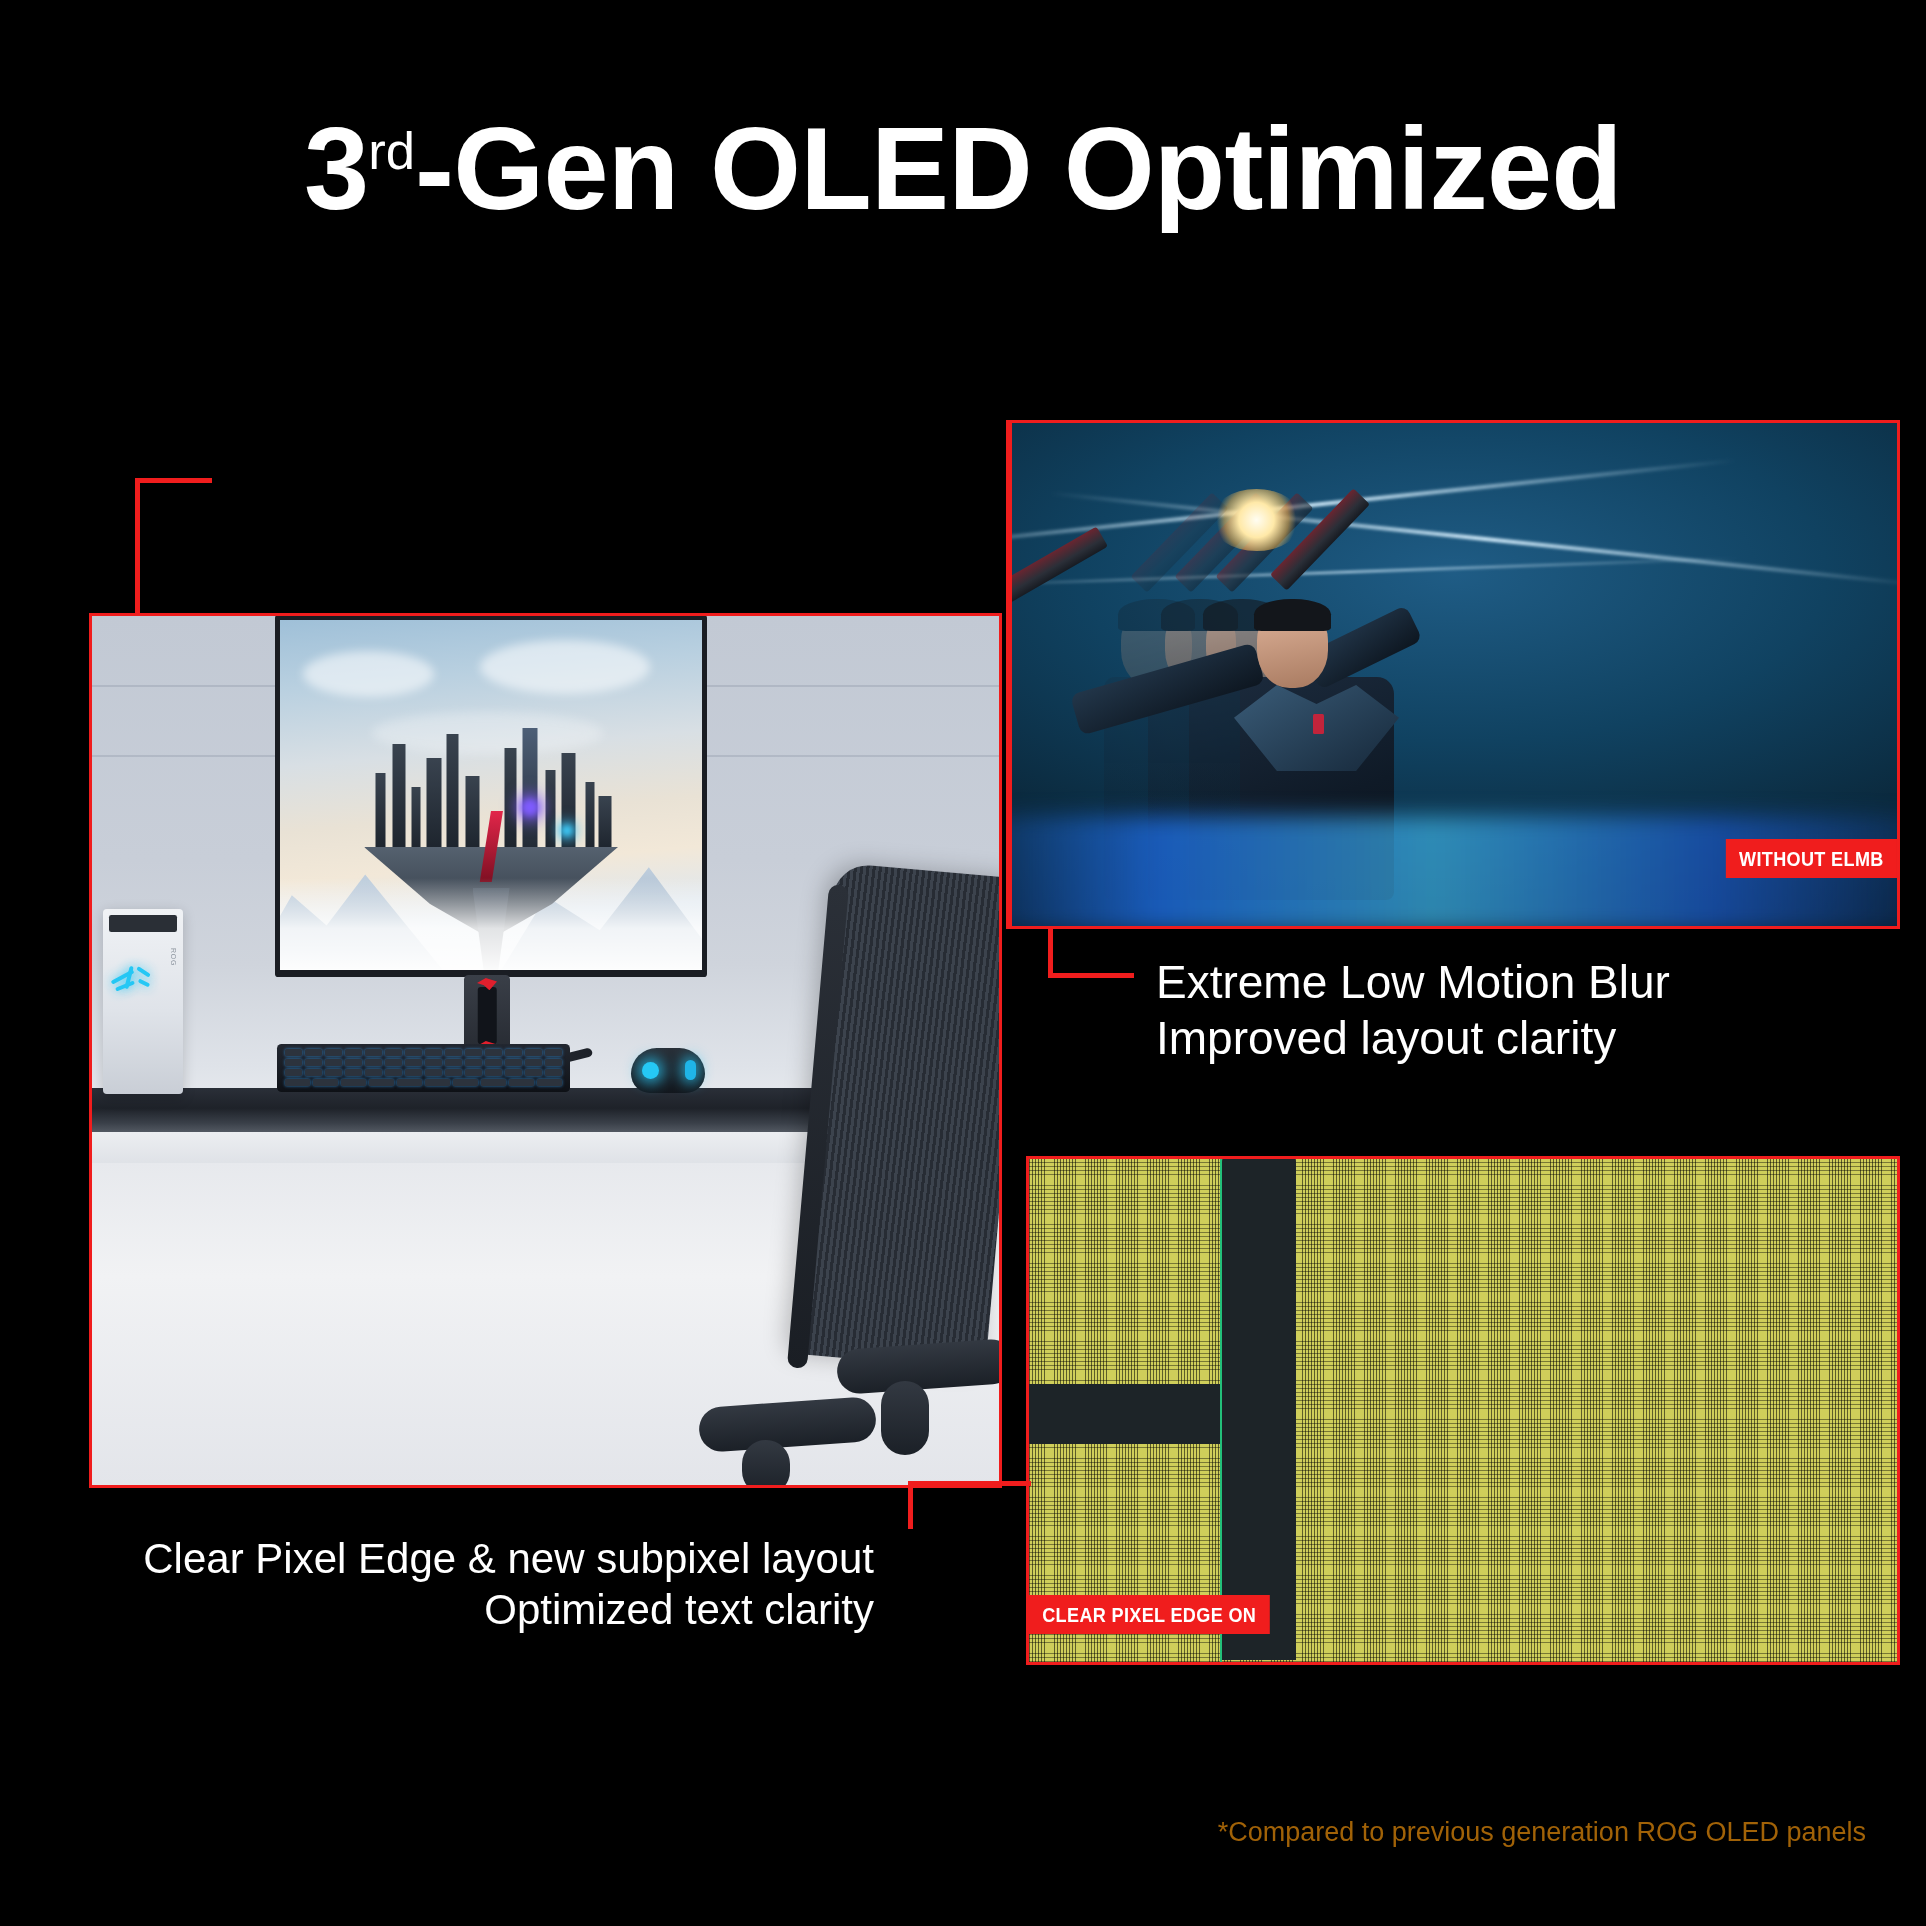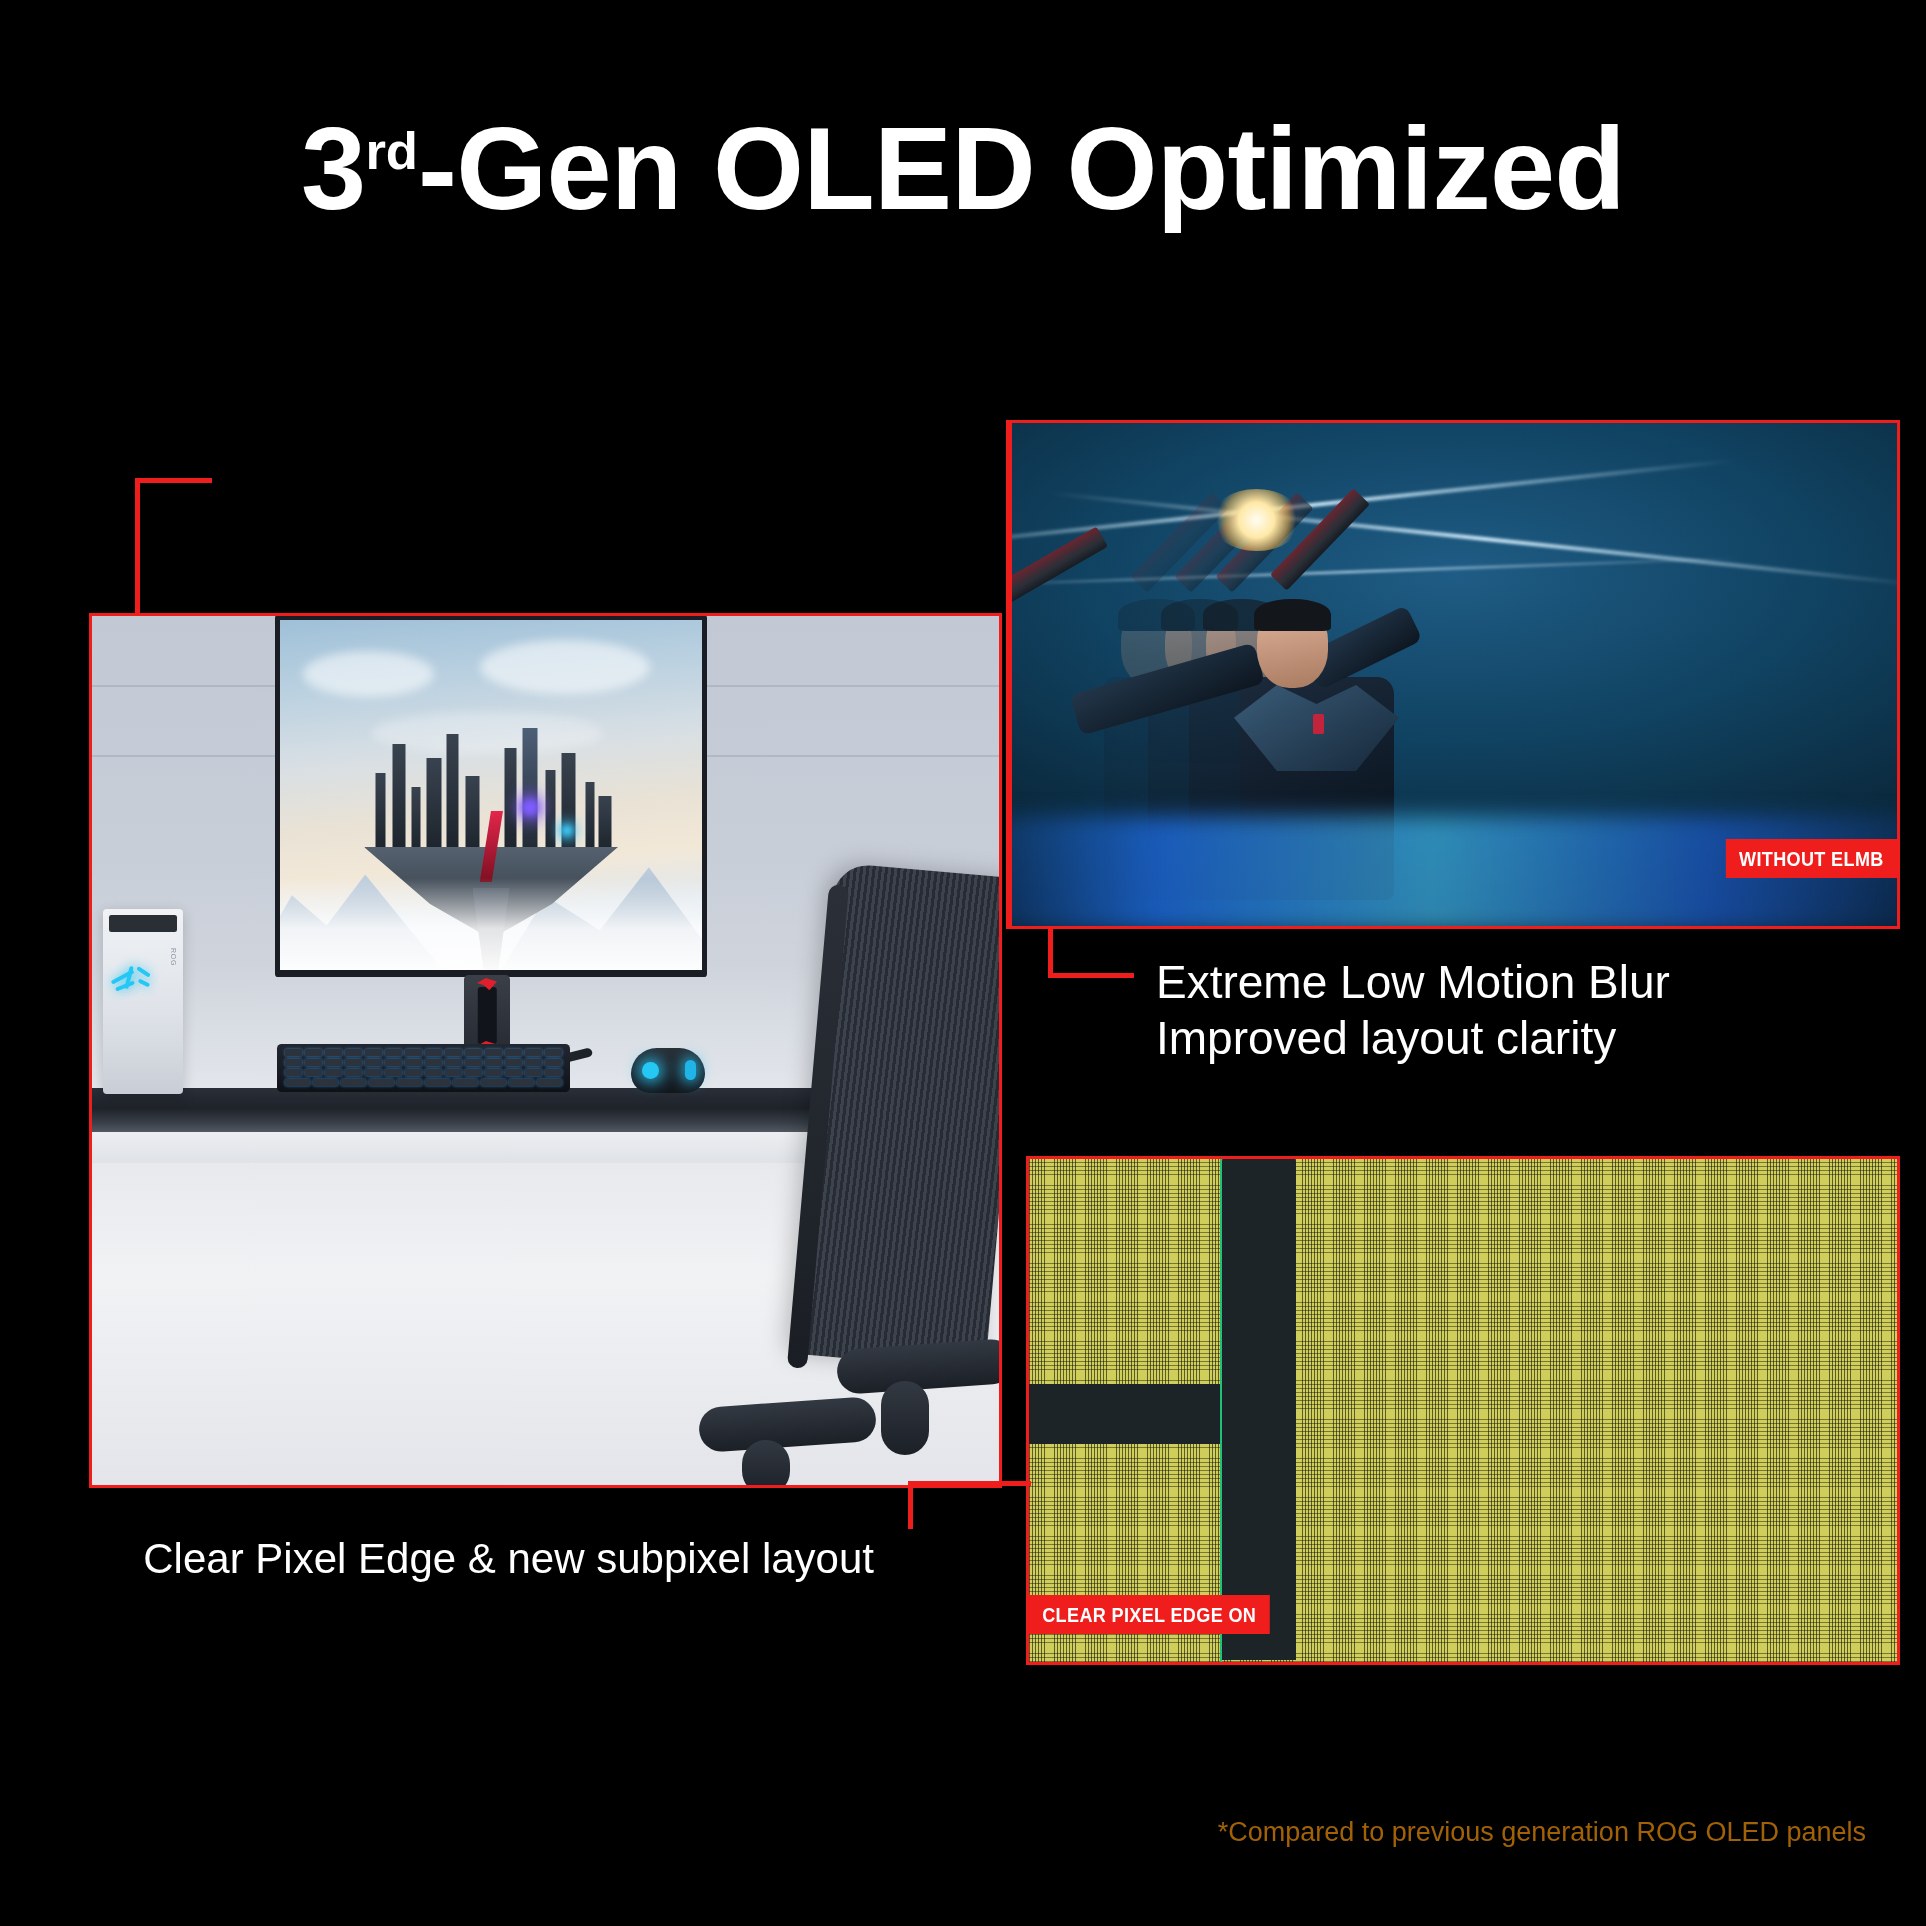--- a/index.html
+++ b/index.html
@@ -6,21 +6,21 @@
   body{width:1926px;height:1926px;overflow:hidden;font-family:"Liberation Sans",sans-serif;position:relative;}
 
   .root{position:absolute;inset:0;background:#000;}
 
   
   .title{
     position:absolute;left:0;top:108px;width:1926px;text-align:center;
     color:#fff;font-size:117px;font-weight:700;letter-spacing:-0.8px;
     line-height:1.05;white-space:nowrap;
   }
-  .title sup{font-size:0.45em;vertical-align:super;font-weight:700;letter-spacing:0;}
+  .title sup{font-size:0.45em;vertical-align:super;font-weight:400;letter-spacing:0;}
 
   
   .callout{position:absolute;color:#fff;font-weight:400;line-height:1.22;}
   .callout .ln{display:block;white-space:nowrap;}
 
   
   .conn{position:absolute;background:transparent;}
   .conn i{position:absolute;background:#f01d1d;display:block;}
 
   
@@ -375,18 +375,19 @@
     </div>
 
   </div>
 
   <div class="conn" style="left:908px;top:1481px;width:123px;height:54px;">
     <i style="left:0;top:0;width:123px;height:5.4px;"></i>
     <i style="left:0;top:0;width:5.4px;height:48px;"></i>
   </div>
   <div class="callout" style="right:1052px;top:1533px;font-size:42px;text-align:right;">
     <span class="ln">Clear Pixel Edge &amp; new subpixel layout</span>
+    <span class="ln">Optimized text clarity</span>
   </div>
 
   <div class="footnote">*Compared to previous generation ROG OLED panels</div>
 
 </div>
 
 
 </body></html>

